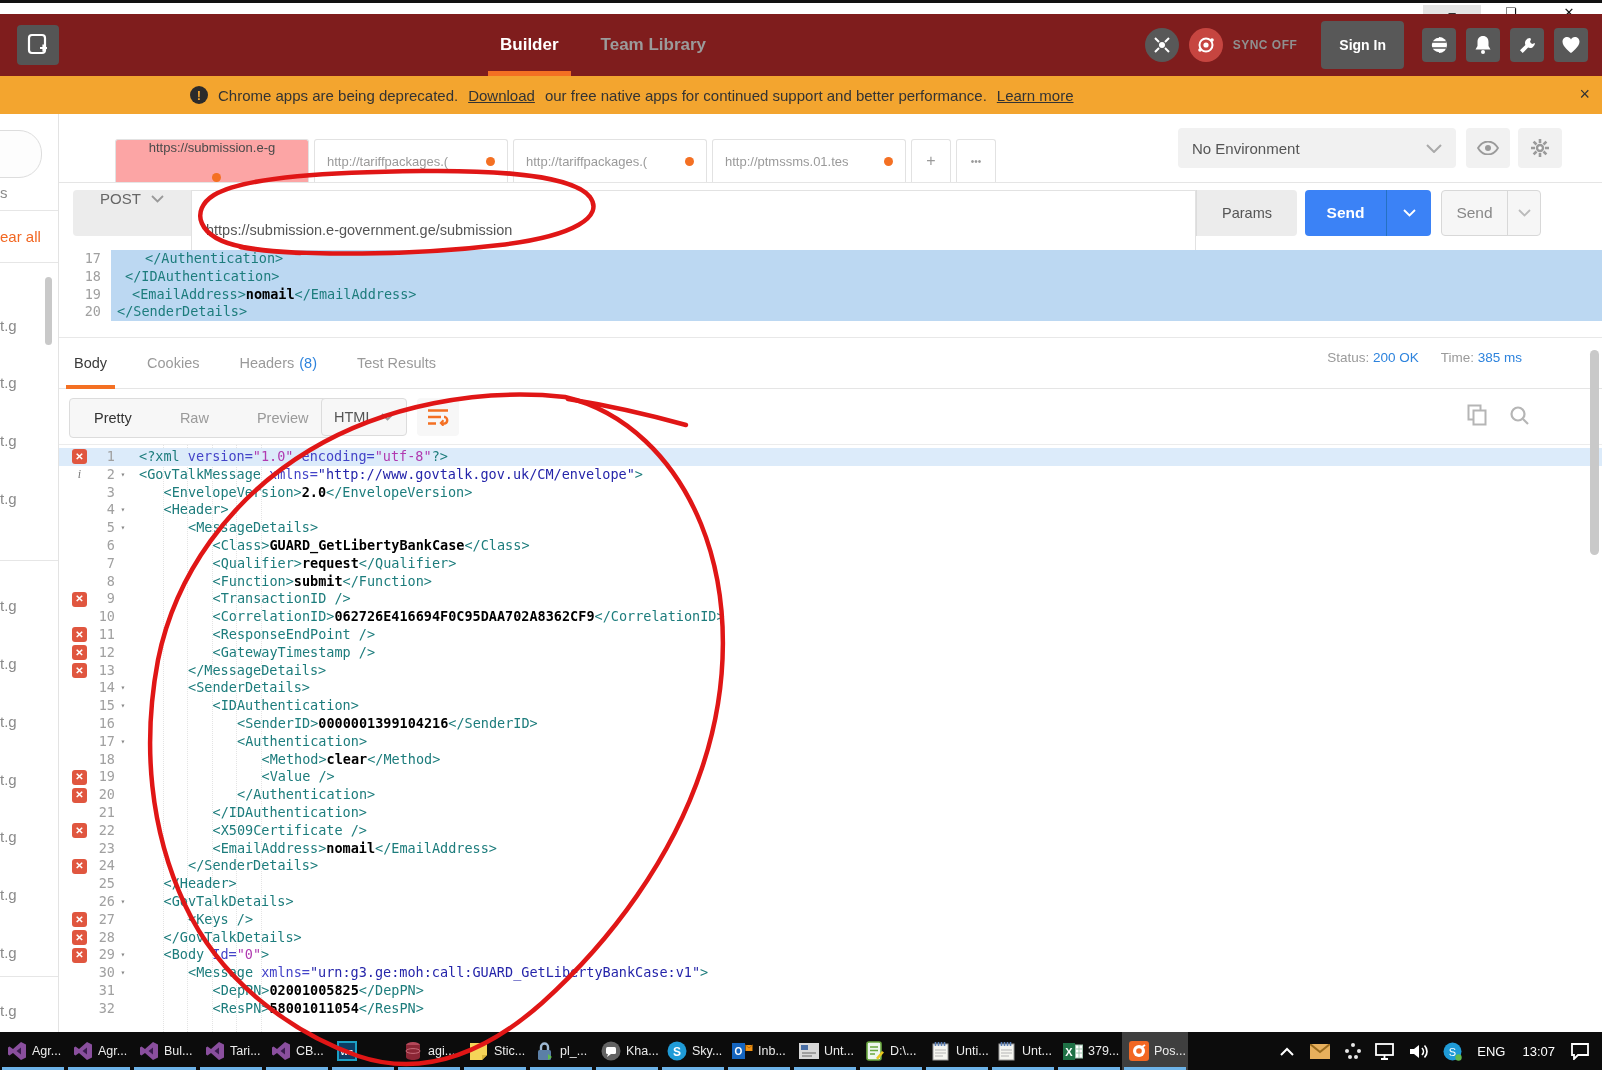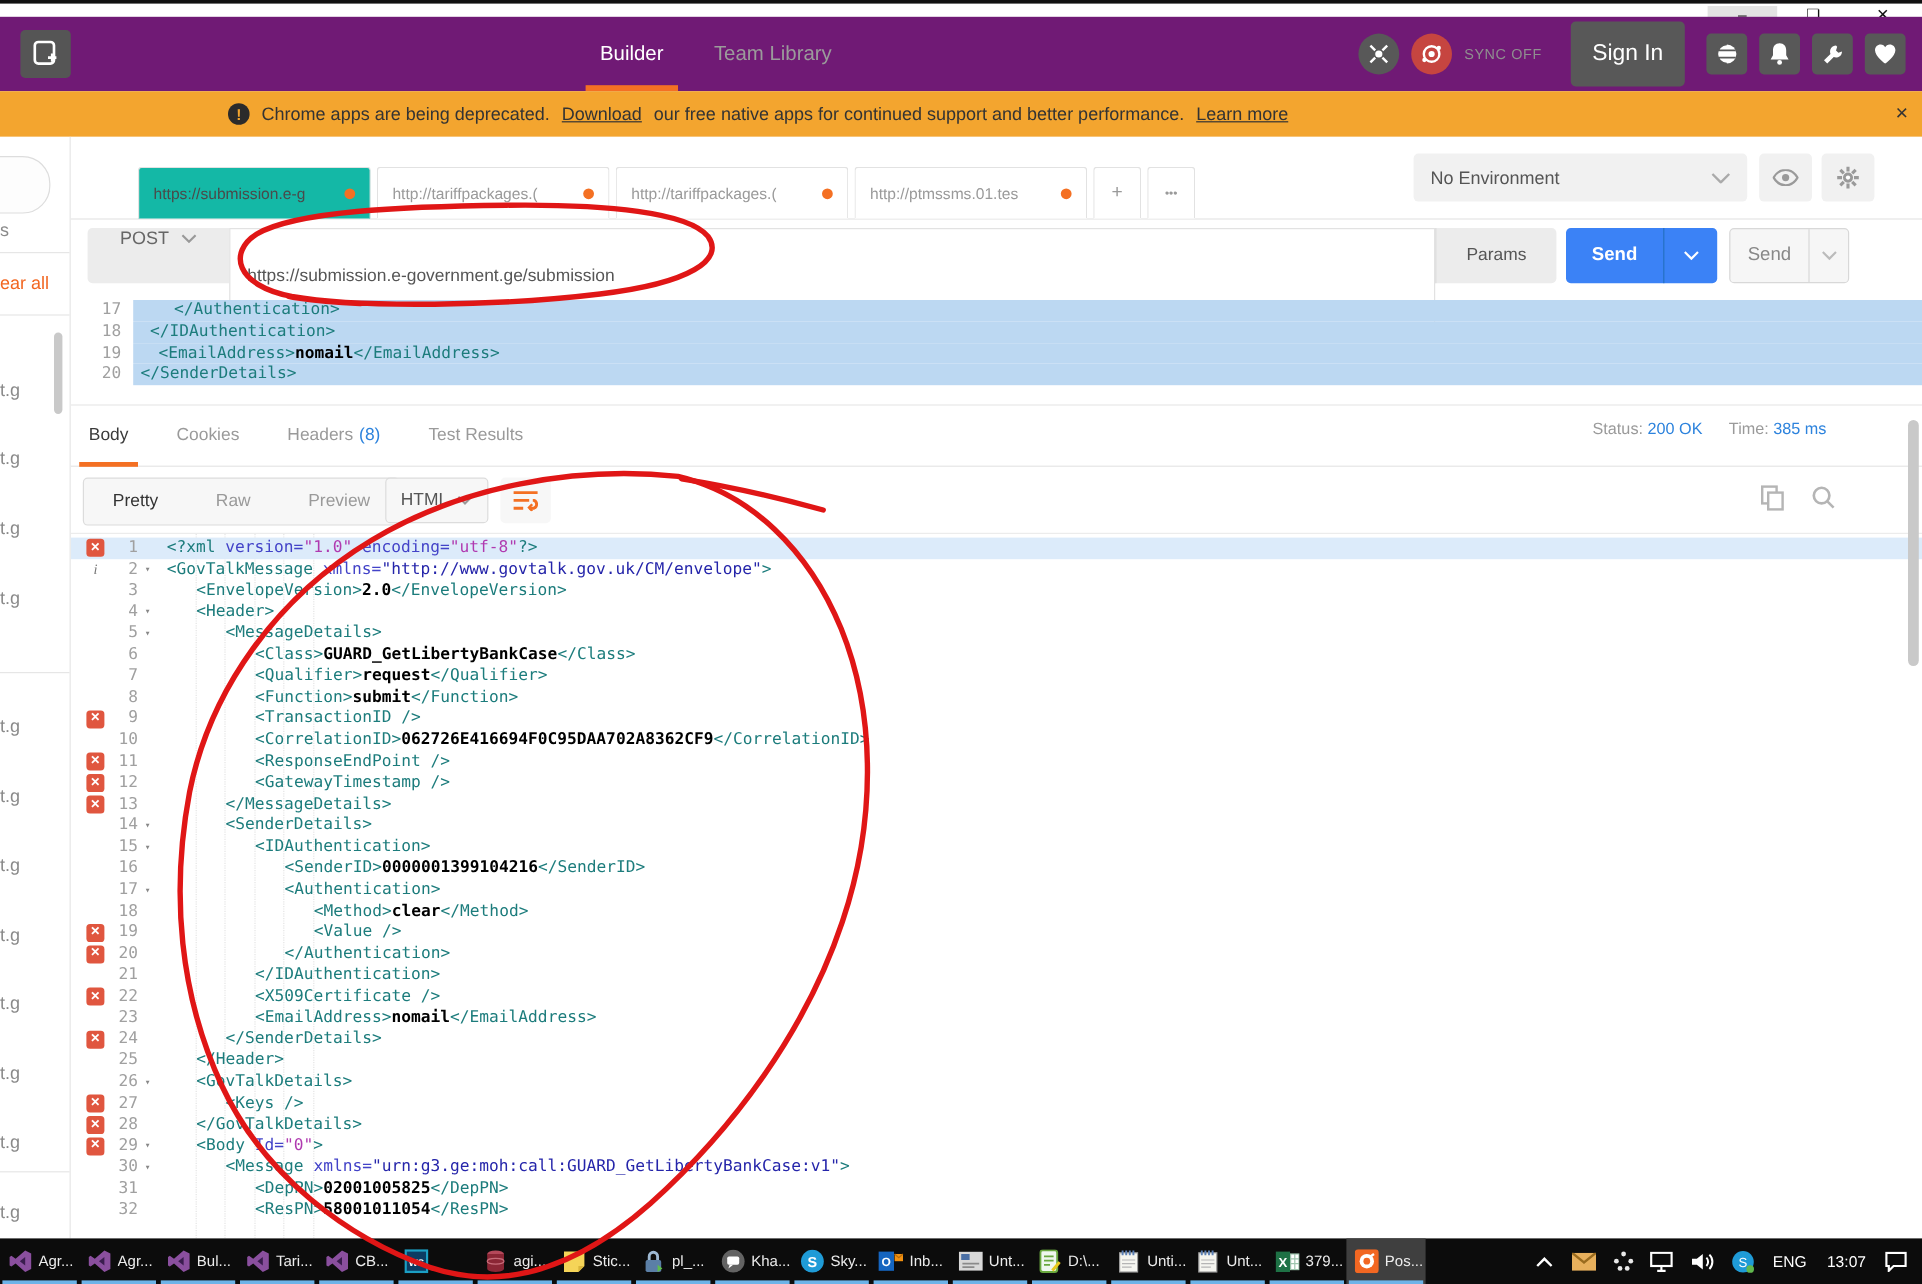--- a/index.html
+++ b/index.html
@@ -6,32 +6,32 @@
   .screen{position:relative;width:1602px;height:1070px;background:#fff;overflow:hidden;
           font-family:"Liberation Sans", sans-serif;}
   
   .titlebar{position:absolute;left:0;top:0;width:100%;height:14px;background:#fff;border-top:3px solid #111;}
   .winbtn{position:absolute;top:2px;height:14px;display:flex;align-items:flex-start;justify-content:center;
           font-size:13px;color:#111;cursor:default;overflow:hidden;}
   .winbtn.min{left:1423px;width:58px;background:#e3e3e3;}
   .winbtn.res{left:1496px;width:30px;}
   .winbtn.clo{left:1552px;width:34px;}
   
-  .appheader{position:absolute;left:0;top:14px;width:100%;height:62px;background:#701a75;}
+  .appheader{position:absolute;left:0;top:14px;width:100%;height:62px;background:#7f1d1d;font-weight:bold;}
   .logo-btn{position:absolute;left:17px;top:11px;width:42px;height:40px;background:#555;border-radius:4px;
             display:flex;align-items:center;justify-content:center;}
   .nav{position:absolute;left:500px;top:0;height:62px;display:flex;align-items:center;gap:42px;}
   .nav .navtab{font-size:17px;color:#9b9b9b;height:62px;display:flex;align-items:center;position:relative;}
   .nav .navtab.active{color:#fff;}
   .nav .navtab.active::after{content:"";position:absolute;left:-12px;right:-12px;bottom:0;height:5px;background:#f47023;}
   .hdr-right{position:absolute;right:14px;top:0;height:62px;display:flex;align-items:center;gap:10px;}
   .circ-btn{width:34px;height:34px;border-radius:50%;background:#585858;display:flex;align-items:center;justify-content:center;}
   .circ-btn.red{background:#c64540;}
   .synctext{font-size:12px;color:#8f8f8f;letter-spacing:.5px;margin-right:14px;}
-  .signin{background:#585858;color:#fff;font-size:19px;border-radius:4px;padding:16px 18px;margin-right:8px;}
+  .signin{background:#585858;color:#fff;font-size:14px;border-radius:4px;padding:16px 18px;margin-right:8px;}
   .sq-btn{width:34px;height:34px;border-radius:4px;background:#585858;display:flex;align-items:center;justify-content:center;}
   
   .banner{position:absolute;left:0;top:76px;width:100%;height:38px;background:#f3a52f;display:flex;align-items:center;}
   .banner .inner{margin-left:190px;display:flex;align-items:center;gap:10px;font-size:15px;color:#333;}
   .bang{width:18px;height:18px;border-radius:50%;background:#2b2b2b;color:#f3a52f;font-weight:bold;font-size:13px;
         display:flex;align-items:center;justify-content:center;}
   .banner a{color:#333;text-decoration:underline;}
   .banner .close{position:absolute;right:12px;top:8px;font-size:18px;color:#333;}
   
   .sidebar{position:absolute;left:0;top:114px;width:58px;height:918px;background:#fff;border-right:1px solid #e3e3e3;}
@@ -40,21 +40,21 @@
   .sb-clear{position:absolute;left:0;font-size:15px;color:#f26722;}
   .sb-div{position:absolute;left:0;width:58px;border-top:1px solid #e6e6e6;}
   .sb-scroll{position:absolute;left:45px;top:163px;width:7px;height:68px;background:#c9c9c9;border-radius:4px;}
   
   .content{position:absolute;left:59px;top:114px;width:1543px;height:918px;background:#fff;}
   
   .tabs-row{position:absolute;left:0;top:0;width:100%;height:68px;border-bottom:1px solid #e5e5e5;}
   .reqtabs{position:absolute;left:56px;bottom:0;display:flex;align-items:flex-end;gap:5px;}
   .reqtab{height:42px;width:168px;border:1px solid #e2e2e2;border-bottom:none;border-radius:3px 3px 0 0;background:#fff;
           display:flex;align-items:center;justify-content:space-between;padding:0 12px;font-size:13px;color:#9a9a9a;}
-  .reqtab.active{background:#14b8a6;color:#4a4a4a;}
+  .reqtab.active{background:#fca5a5;color:#4a4a4a;flex-direction:column;}
   .reqtab .dot{width:9px;height:9px;border-radius:50%;background:#f47023;flex:0 0 auto;margin-left:8px;}
   .reqtab .lbl{overflow:hidden;white-space:nowrap;}
   .minitab{height:42px;width:38px;border:1px solid #e2e2e2;border-bottom:none;border-radius:3px 3px 0 0;background:#fff;
            display:flex;align-items:center;justify-content:center;color:#9a9a9a;font-size:16px;}
   .envbox{position:absolute;right:146px;top:14px;width:250px;height:40px;background:#f1f1f1;border-radius:4px;
           display:flex;align-items:center;justify-content:space-between;padding:0 14px;font-size:15px;color:#555;}
   .tool40{position:absolute;top:14px;width:44px;height:40px;background:#f1f1f1;border-radius:4px;
           display:flex;align-items:center;justify-content:center;}
   .tool40.eye{right:92px;} .tool40.gear{right:40px;}
   

